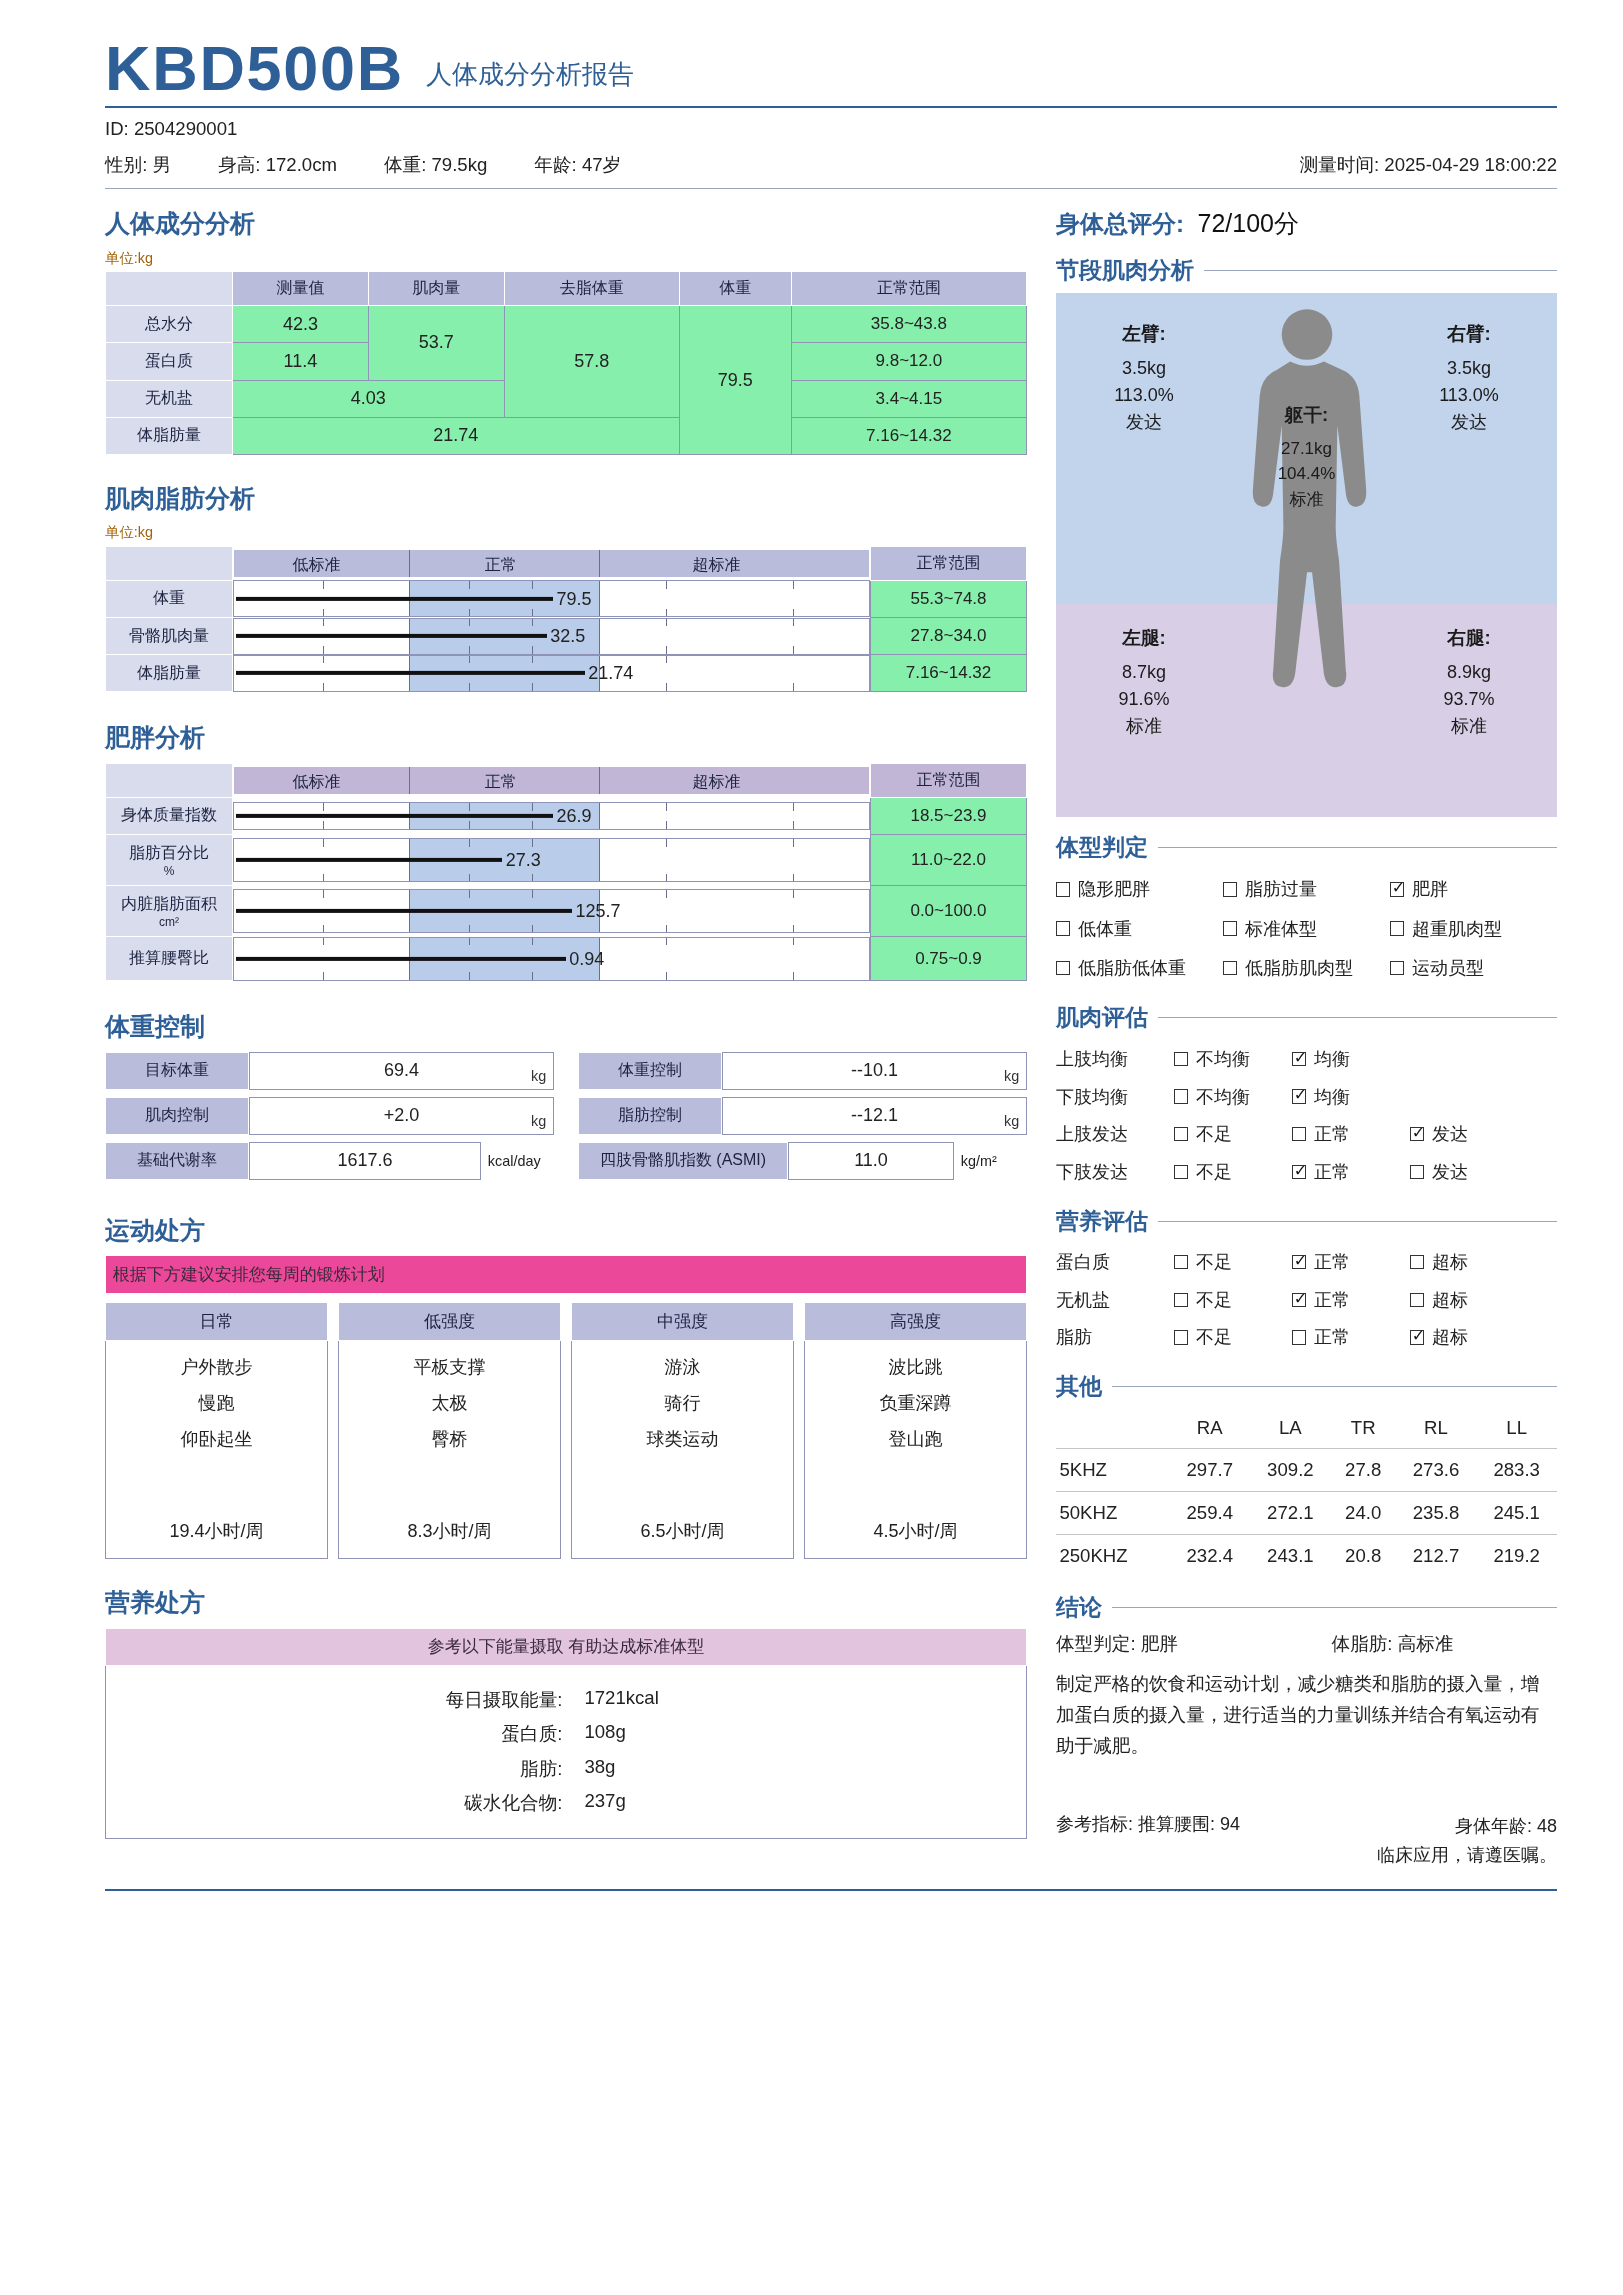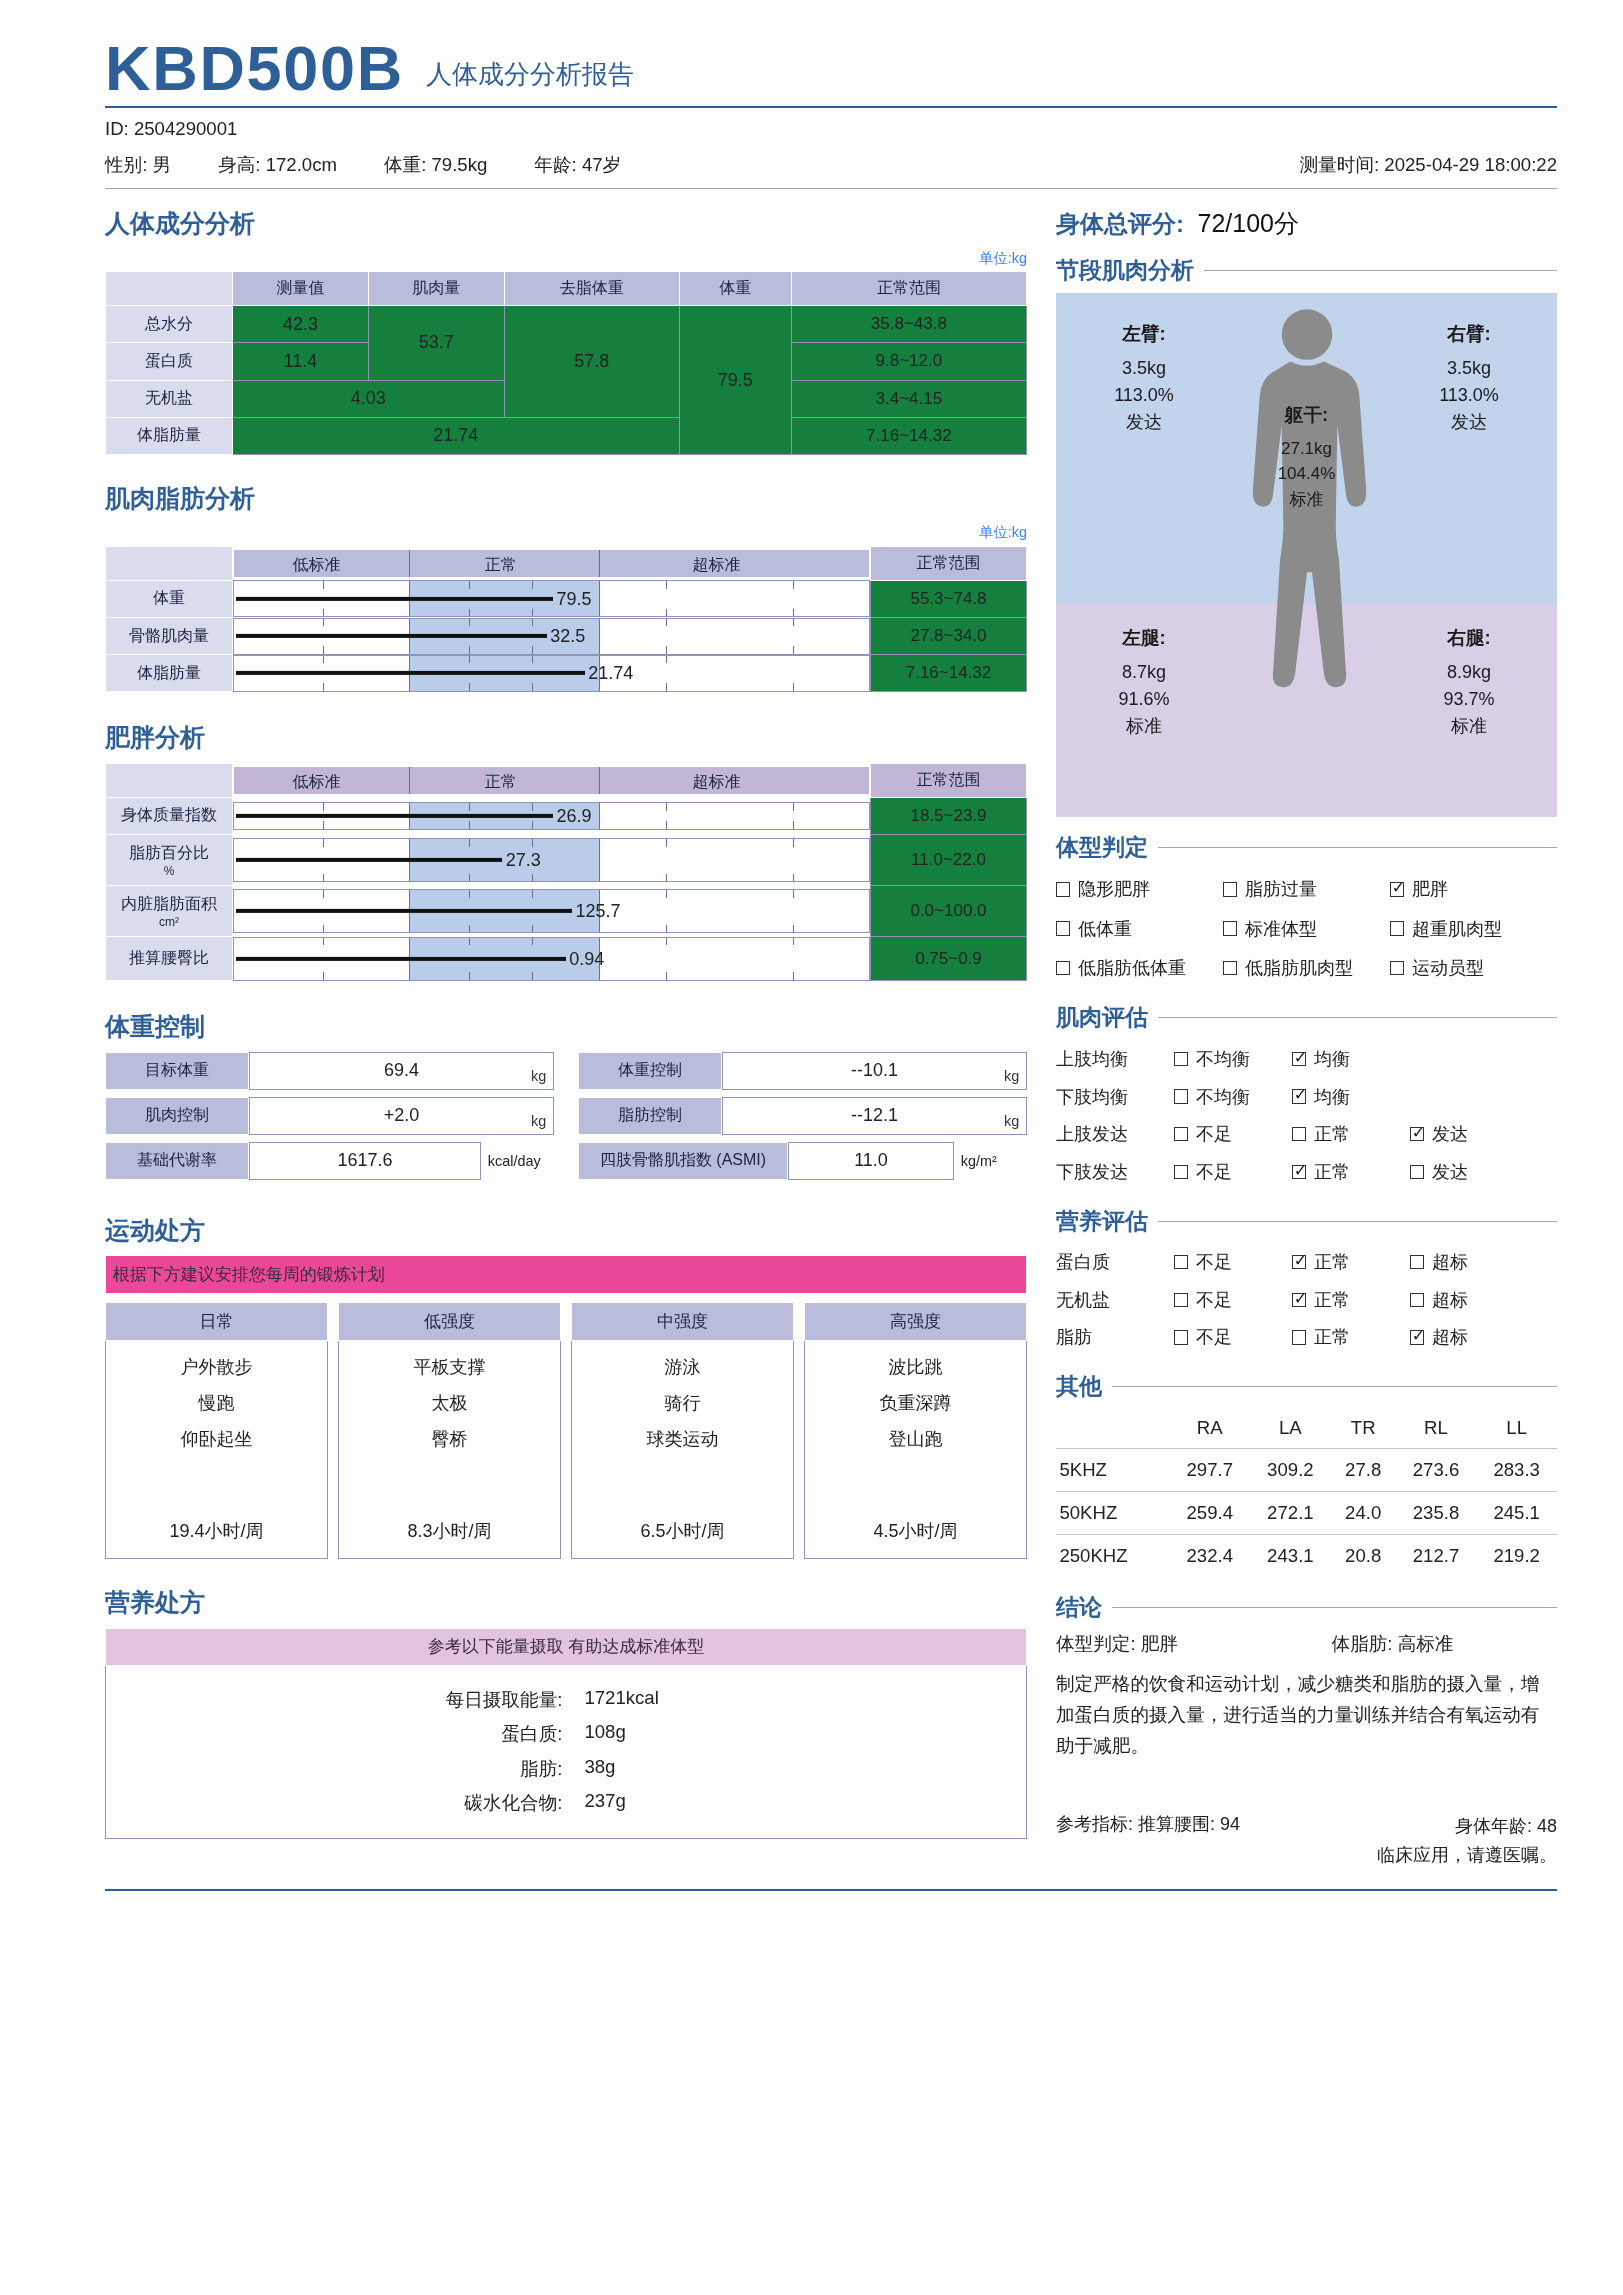--- a/index.html
+++ b/index.html
@@ -22,27 +22,27 @@
   .metaline .mi { margin-right:47px; }
   .metaline .spacer { flex:1; }
   .thin-rule { border-bottom:0.8px solid #9aa7bb; margin-top:10px; }
 
   
   .cols { display:flex; gap:29px; margin-top:18.6px; }
   .colL { width:922px; }
   .colR { flex:1; }
 
   h2.sec { font-size:25px; color:#2e5f96; font-weight:bold; margin:0 0 8.5px 0; }
-  .unit { font-size:14.4px; color:#3b82f6; text-align:right; margin-bottom:3.4px; }
+  .unit { font-size:14.4px; color:#a16207; text-align:left; margin-bottom:3.4px; }
 
   
   table { border-collapse:collapse; width:100%; }
   .th { background:#b9bcdb; color:#1c2340; font-size:16px; text-align:center; padding:6px 3.4px; border:0.8px solid #ffffff; }
   .rowlab { background:#d9dced; color:#1c2340; font-size:16px; text-align:center; padding:7.6px 3.4px; border:0.8px solid #ffffff; width:127px; }
-  .cell { border:0.8px solid #8f93b5; text-align:center; font-size:18px; padding:7.6px 5px; background:#15803d; }
+  .cell { border:0.8px solid #8f93b5; text-align:center; font-size:18px; padding:7.6px 5px; background:#86efac; }
   .cell.rng { font-size:17px; }
 
   
   .barTable .rowlab { width:127px; }
   .bargrid { position:relative; height:37px; border:0.8px solid #8f93b5; background:#fff; }
   .bargrid .normalband { position:absolute; top:0; bottom:0; left:27.5%; width:30%; background:#b9cdea; }
   .bargrid .tick { position:absolute; top:0; width:0.8px; height:7.6px; background:#6b6f8e; }
   .bargrid .tick.b { bottom:0; top:auto; }
   .bargrid .sep { position:absolute; top:0; bottom:0; width:0.8px; background:#6b6f8e; }
   .bargrid .bar { position:absolute; top:50%; left:1.7px; height:4.2px; background:#111; transform:translateY(-50%); }

